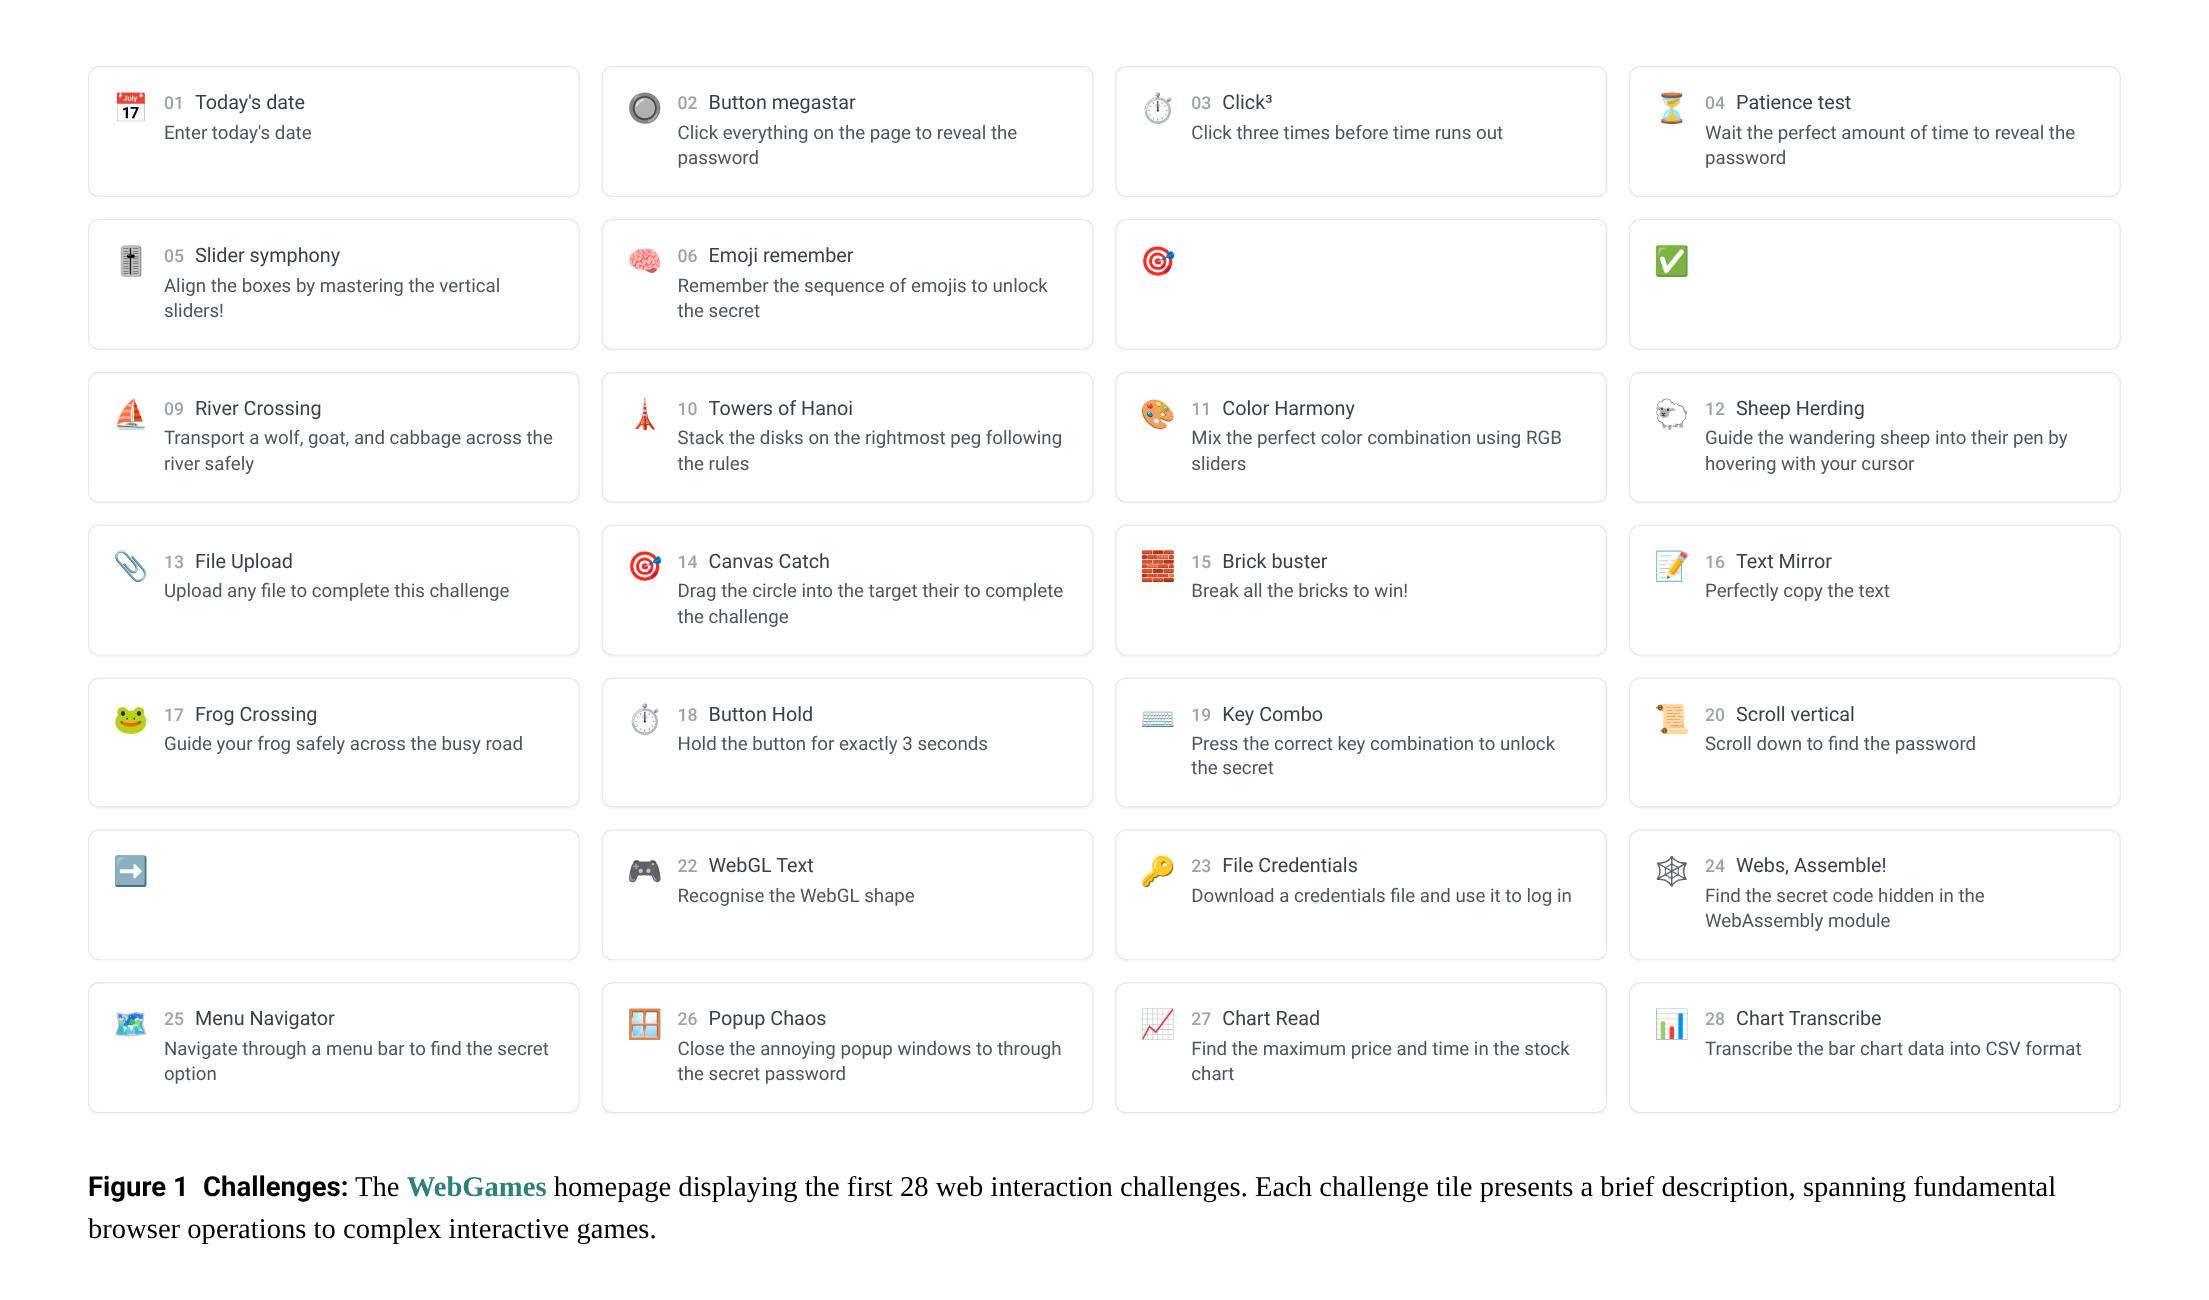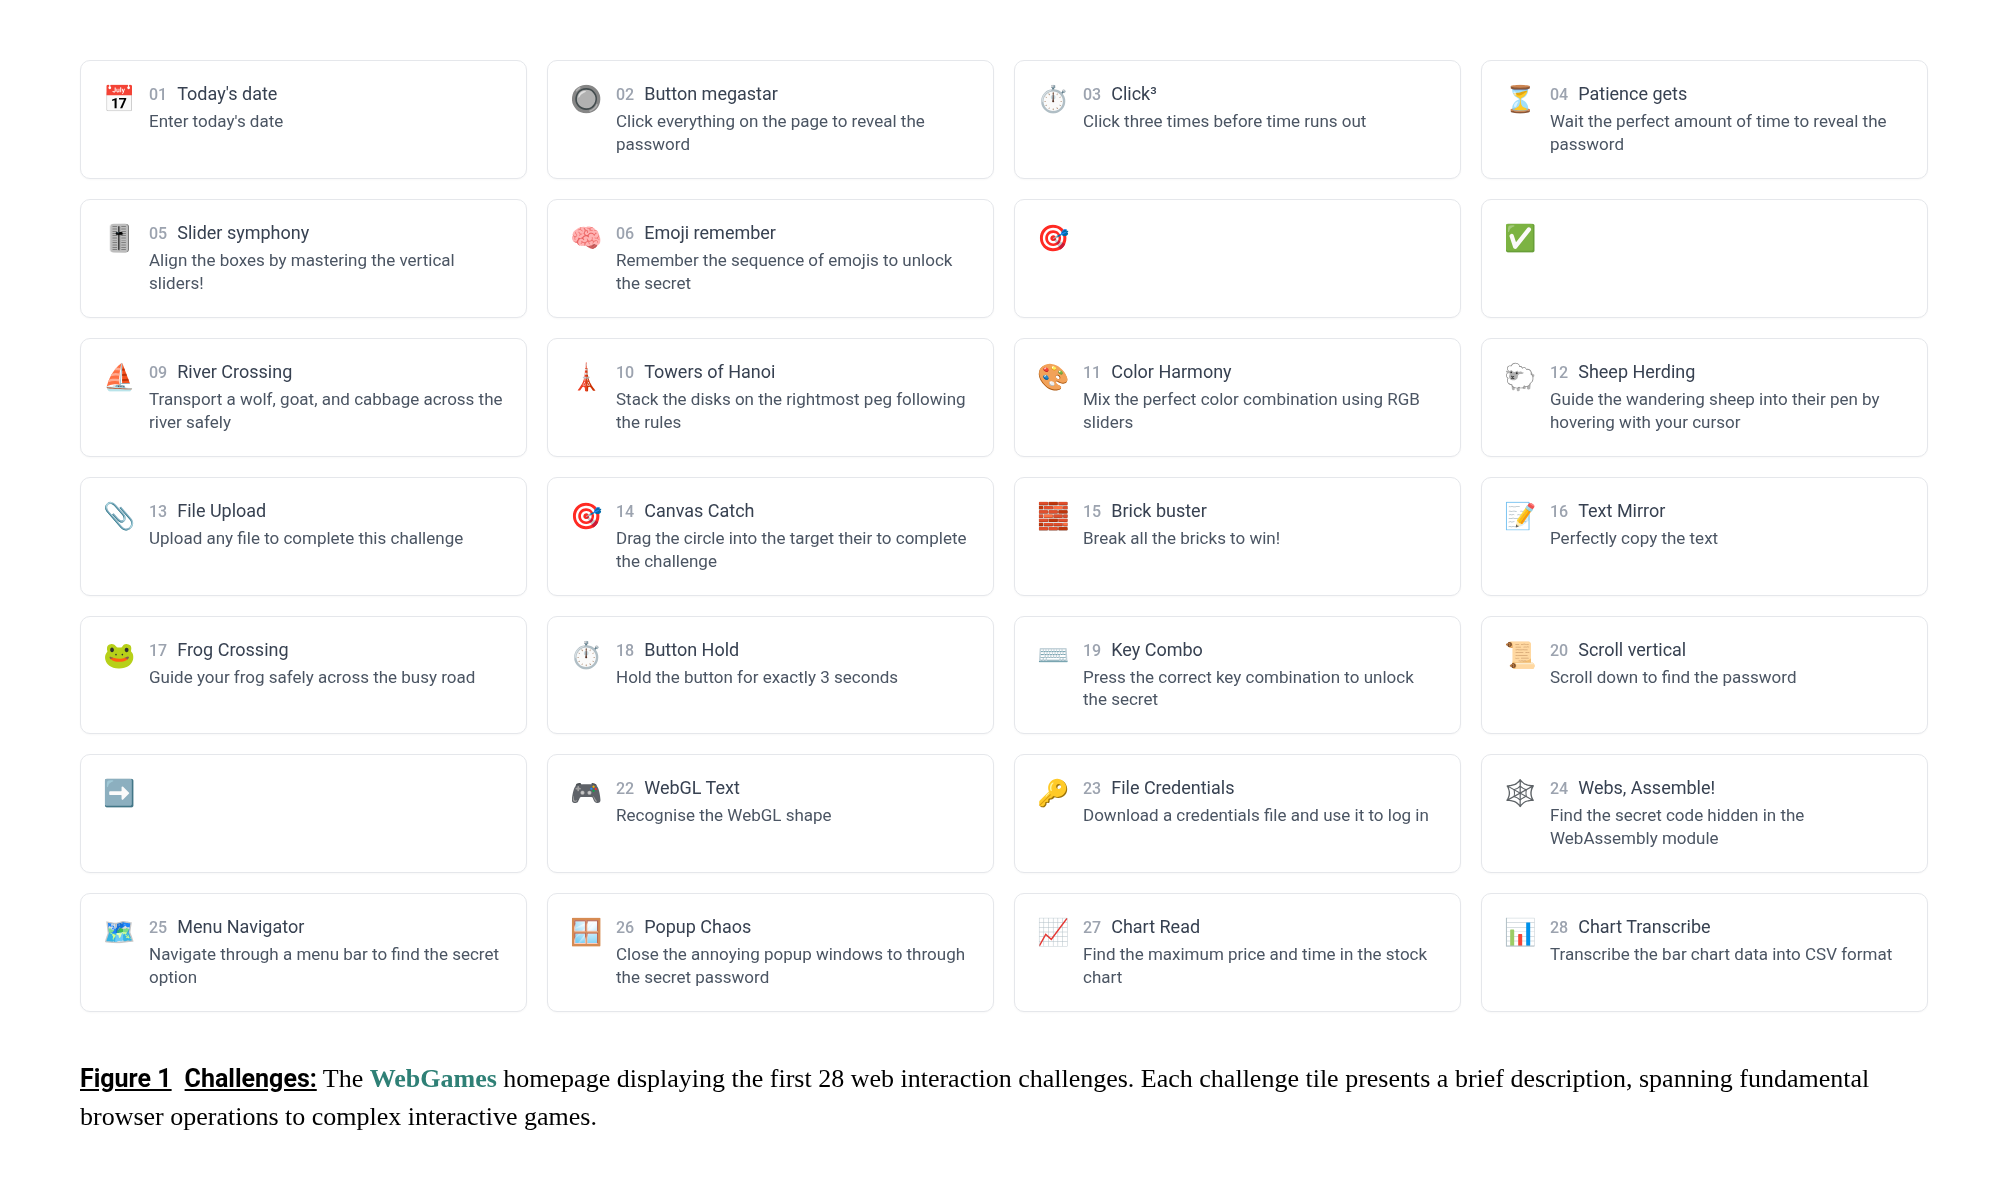--- a/index.html
+++ b/index.html
@@ -63,21 +63,20 @@
     margin-top: 48px;
     font-family: Georgia, "Times New Roman", serif;
     font-size: 26px;
     line-height: 1.45;
     color: #000;
   }
   .caption .fig-label {
     font-family: -apple-system, BlinkMacSystemFont, "Segoe UI", Roboto, Arial, sans-serif;
     font-weight: 700;
     font-size: 25px;
-    text-decoration: underline;
   }
   .caption .brand {
     color: #2f8076;
     font-weight: 700;
   }
 </style>
 </head>
 <body>
 
 <div class="page">
@@ -110,21 +109,21 @@
             <span class="title">Click³</span>
           </div>
           <div class="desc">Click three times before time runs out</div>
         </div>
       </div>
       <div class="card">
         <div class="icon">⏳</div>
         <div class="content">
           <div class="header">
             <span class="num">04</span>
-            <span class="title">Patience gets</span>
+            <span class="title">Patience test</span>
           </div>
           <div class="desc">Wait the perfect amount of time to reveal the password</div>
         </div>
       </div>
       <div class="card">
         <div class="icon">🎚️</div>
         <div class="content">
           <div class="header">
             <span class="num">05</span>
             <span class="title">Slider symphony</span>

